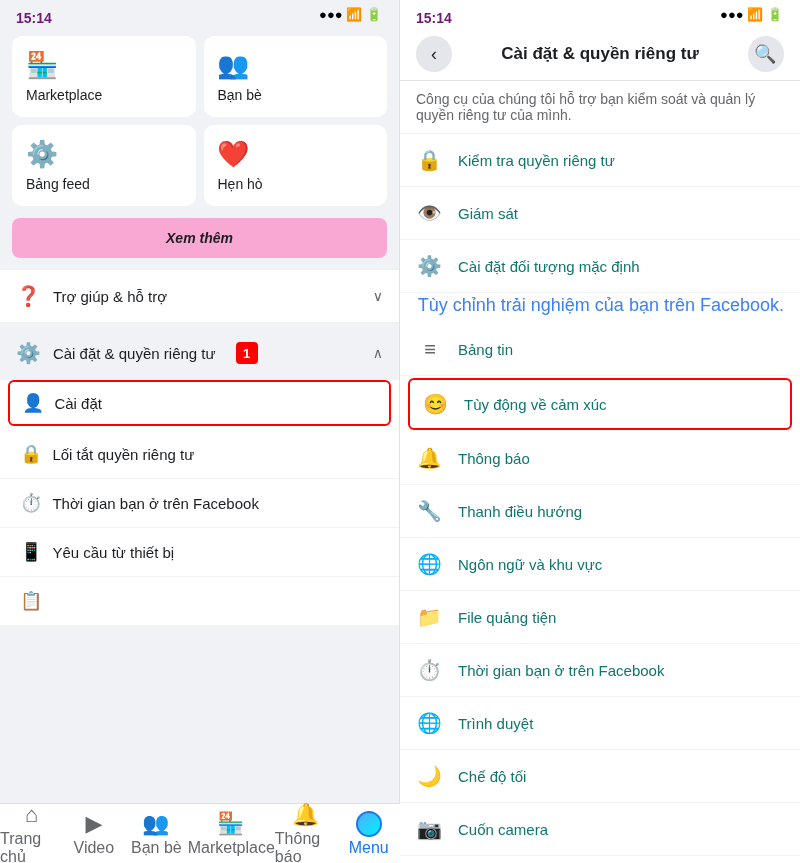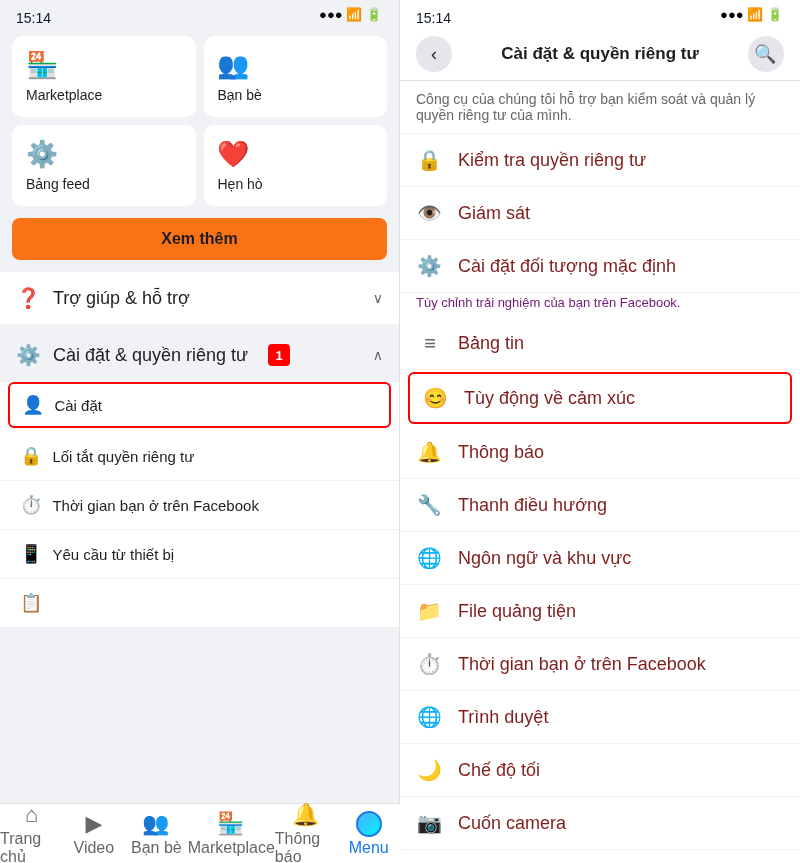--- a/index.html
+++ b/index.html
@@ -26,22 +26,22 @@
     .status-bar {
       display: flex;
       justify-content: space-between;
       align-items: center;
       padding: 6px 16px;
       background: #f0f2f5;
       height: 28px;
     }
     .status-time {
       font-size: 14px;
-      font-weight: 400;
-      color: #0f172a;
+      font-weight: 700;
+      color: #701a75;
       margin-top: 8px;
     }
     .status-icons {
       display: flex;
       align-items: center;
       gap: 4px;
       font-size: 13px;
     }
 
     .scroll-content {
@@ -73,29 +73,30 @@
     }
 
     .grid-label {
       font-size: 14px;
       font-weight: 500;
       color: #1c1e21;
     }
 
     .see-more-btn {
       margin: 4px 12px;
-      background: #f97316;
+      background: #f9a8d4;
       border: none;
       border-radius: 8px;
       padding: 12px;
       width: calc(100% - 24px);
-      font-size: 16px;
+      font-size: 14px;
       font-weight: 600;
       color: #1c1e21;
       cursor: pointer;
+      font-style: italic;
     }
 
     .section-item {
       background: #fff;
       margin: 0 0;
       padding: 14px 16px;
       display: flex;
       align-items: center;
       justify-content: space-between;
       border-bottom: 1px solid #f0f2f5;
@@ -106,21 +107,21 @@
       align-items: center;
       gap: 12px;
     }
 
     .section-icon {
       font-size: 20px;
       color: #65676b;
     }
 
     .section-label {
-      font-size: 18px;
+      font-size: 15px;
       color: #1c1e21;
     }
 
     .chevron {
       font-size: 14px;
       color: #65676b;
     }
 
     .section-group {
       margin-top: 8px;
@@ -286,35 +287,36 @@
     }
 
     .right-menu-icon {
       font-size: 20px;
       color: #65676b;
       width: 28px;
       text-align: center;
     }
 
     .right-menu-label {
-      font-size: 18px;
-      color: #7f1d1d;
+      font-size: 15px;
+      color: #0f766e;
     }
 
     .section-title {
       padding: 12px 16px 4px;
       font-size: 17px;
       font-weight: 700;
       color: #1c1e21;
     }
 
     .section-subtitle {
       padding: 2px 16px 8px;
-      font-size: 13px;
-      color: #701a75;
+      font-size: 18px;
+      color: #3b82f6;
+      text-align: right;
     }
 
     .step-badge {
       display: inline-flex;
       align-items: center;
       justify-content: center;
       background: red;
       color: #fff;
       font-size: 13px;
       font-weight: 700;

